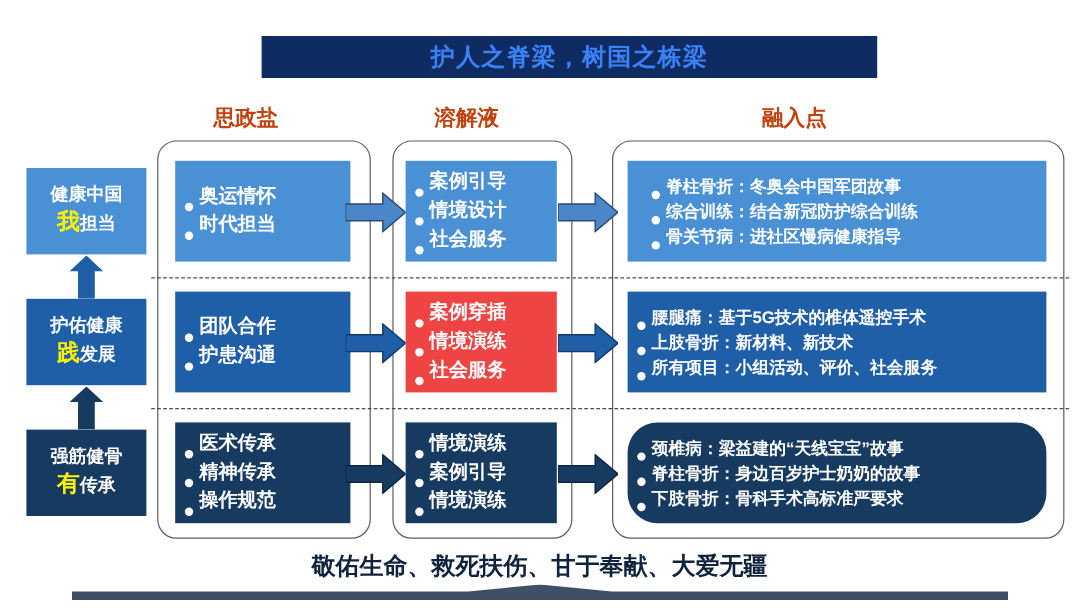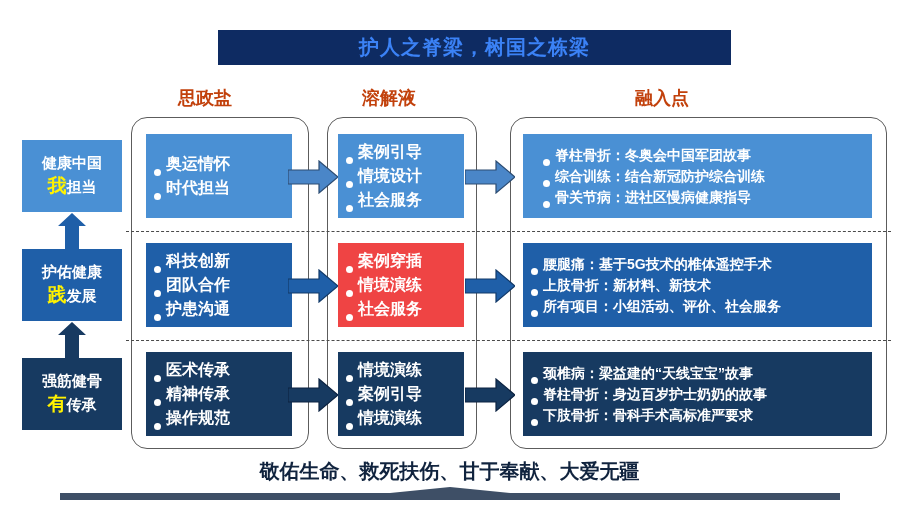--- a/index.html
+++ b/index.html
@@ -91,21 +91,21 @@
   
   .c2{left:338px;width:126px;font-size:16px;}
   #c2-r1{top:134px;height:84px;background:#4A90D4;}
   #c2-r2{top:243px;height:84px;background:#ef4444;}
   #c2-r3{top:352px;height:84px;background:#173A61;}
 
   
   .c3{left:523px;width:349px;font-size:14px;}
   #c3-r1{top:134px;height:84px;background:#4A90D4;padding-left:20px;}
   #c3-r2{top:243px;height:84px;background:#1F5FA8;}
-  #c3-r3{top:352px;height:84px;background:#173A61;}
+  #c3-r3{top:352px;height:84px;background:#173A61;border-radius:25px;}
 
   
   .h-arrow{position:absolute;width:50px;height:34px;}
   #a-r1-1{left:288px;top:160px;}
   #a-r1-2{left:465px;top:160px;}
   #a-r2-1{left:288px;top:269px;}
   #a-r2-2{left:465px;top:269px;}
   #a-r3-1{left:288px;top:378px;}
   #a-r3-2{left:465px;top:378px;}
 
@@ -191,24 +191,20 @@
       </div>
     <div class="li">
         <span class="dot"></span>
         <span>骨关节病：进社区慢病健康指导</span>
       </div>
   </div>
 
   <div class="cbox c1" id="c1-r2">
     <div class="li">
         <span class="dot"></span>
-        <span>科技创新</span>
-      </div>
-    <div class="li">
-        <span class="dot"></span>
         <span>团队合作</span>
       </div>
     <div class="li">
         <span class="dot"></span>
         <span>护患沟通</span>
       </div>
   </div>
   <div class="cbox c2" id="c2-r2">
     <div class="li">
         <span class="dot"></span>

